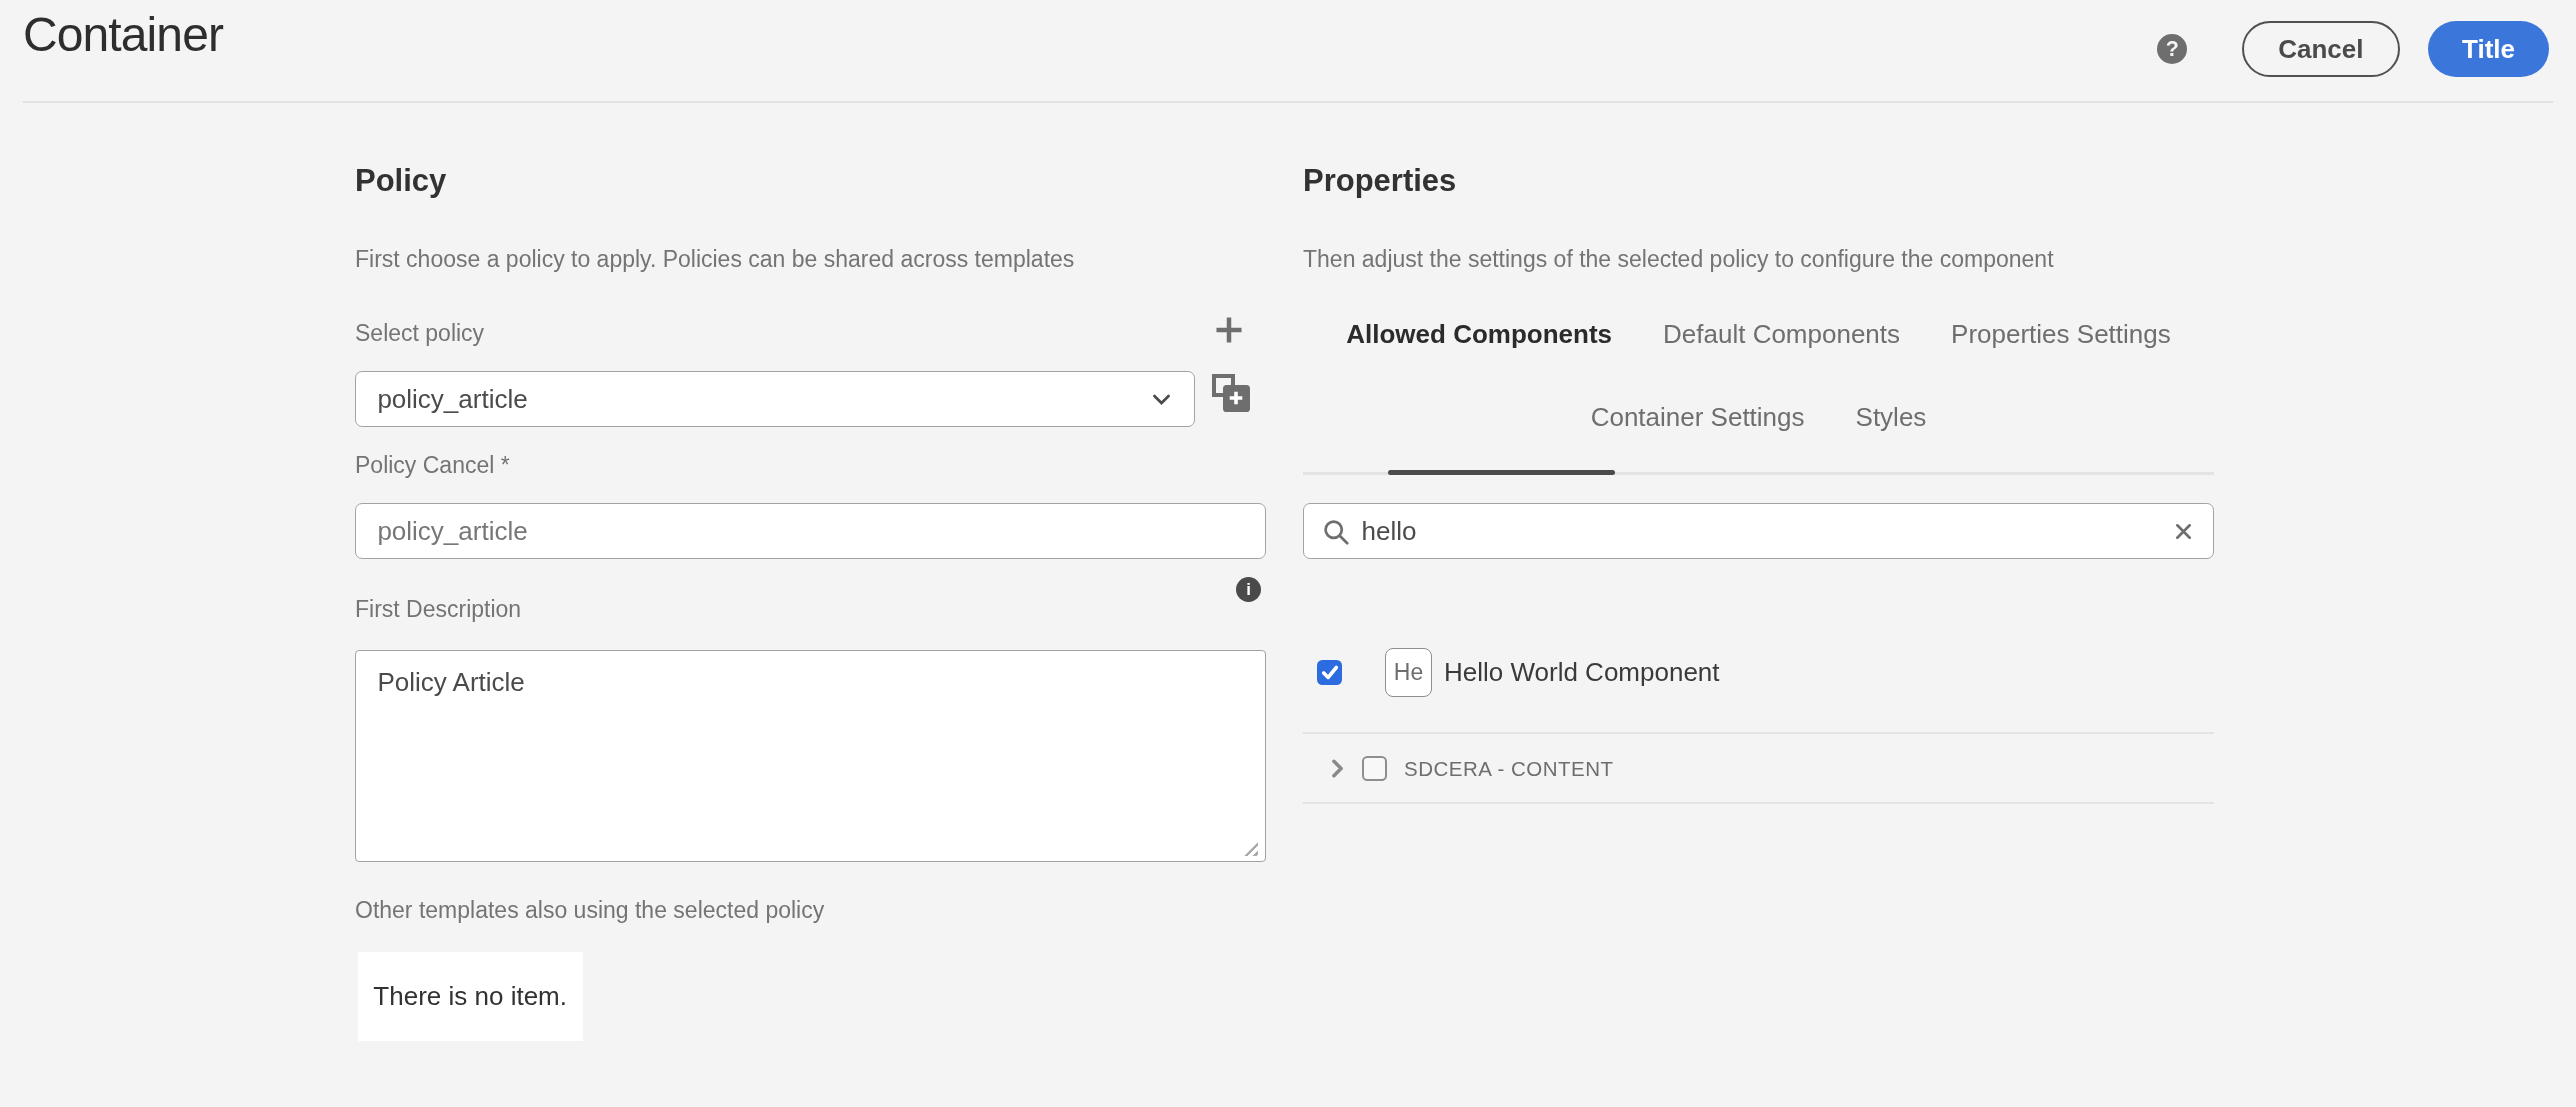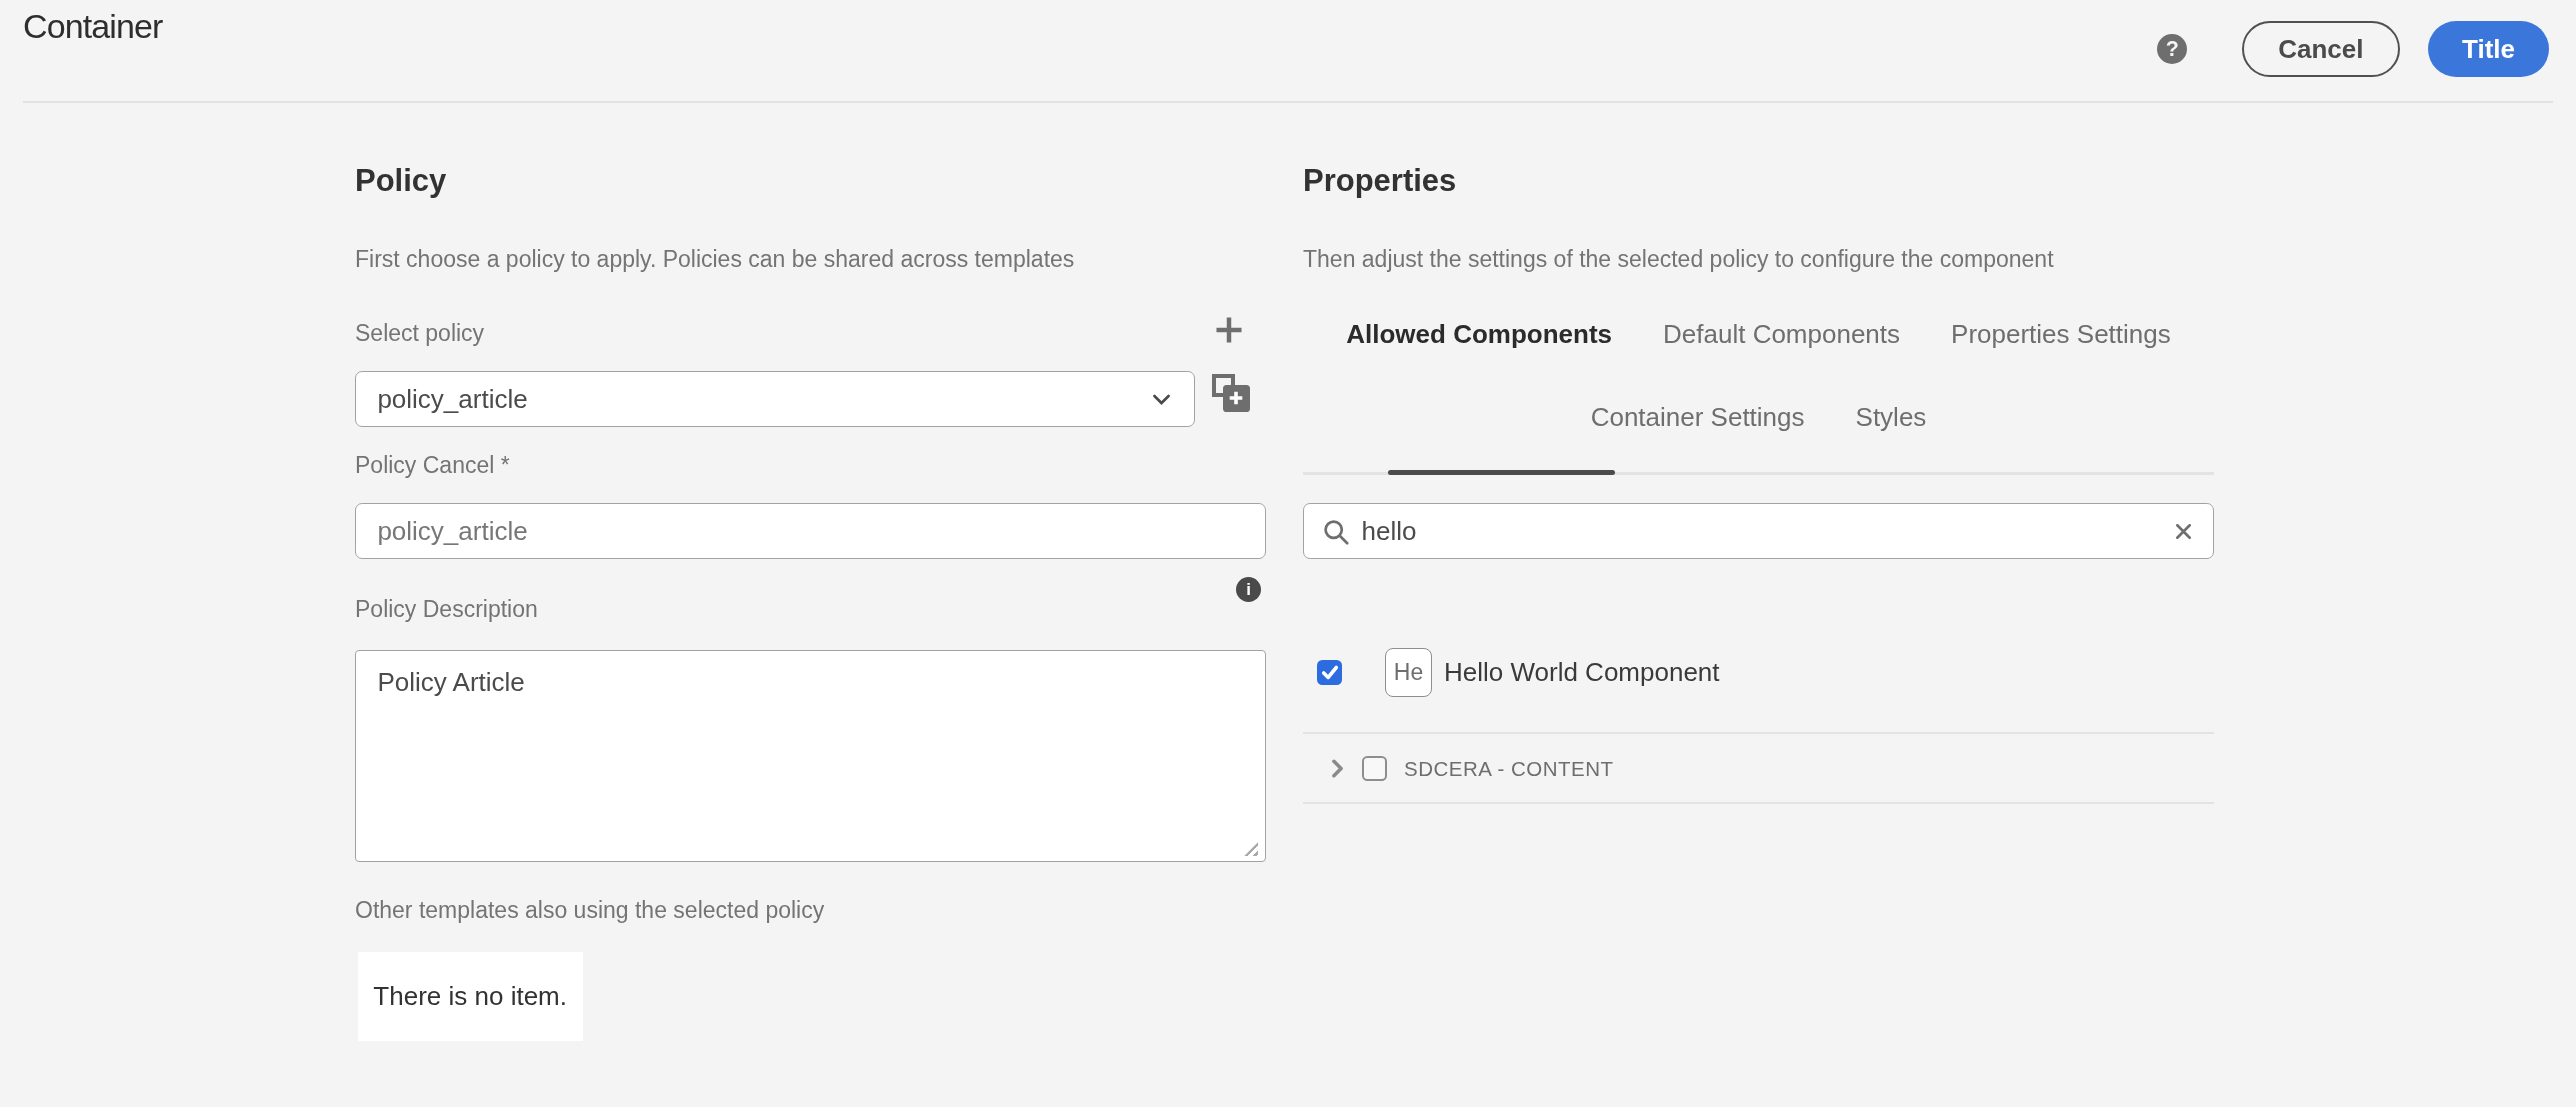--- a/index.html
+++ b/index.html
@@ -8,21 +8,21 @@
     font-family:"Liberation Sans", sans-serif;
     background:#F4F4F4;
     color:#323232;
     position:relative;
     overflow:hidden;
   }
   
   .header { position:absolute; left:0; top:0; width:2576px; height:101px; }
   .page-title {
     position:absolute; left:23px; top:7.1px;
-    font-size:34px; font-weight:200; color:#2e2e2e; letter-spacing:-0.9px;
+    font-size:48px; font-weight:200; color:#2e2e2e; letter-spacing:-0.9px;
   }
   .header-actions { position:absolute; right:27px; top:21.4px; display:flex; align-items:center; }
   .help-icon {
     width:30px; height:30px; border-radius:50%;
     background:#6E6E6E; color:#F4F4F4;
     font-size:21.4px; font-weight:700;
     display:flex; align-items:center; justify-content:center;
     margin-right:55px; cursor:default;
   }
   .btn {
@@ -183,21 +183,21 @@
     </div>
   </div>
 
   <div class="field-label" style="top:452px;">Policy Cancel *</div>
   <div class="text-box title-input-wrap">
     <input type="text" value="policy_article" style="">
   </div>
 
   <div class="info-icon">i</div>
 
-  <div class="field-label" style="top:596px;">Policy Description</div>
+  <div class="field-label" style="top:596px;">First Description</div>
   <textarea class="desc-textarea" style="">Policy Article</textarea>
   <div class="resize-grip"></div>
 
   <div class="field-label" style="top:897px;">Other templates also using the selected policy</div>
   <div class="empty-box">
     <span>There is no item.</span>
   </div>
 </div>
 
 <div class="col col-right">

